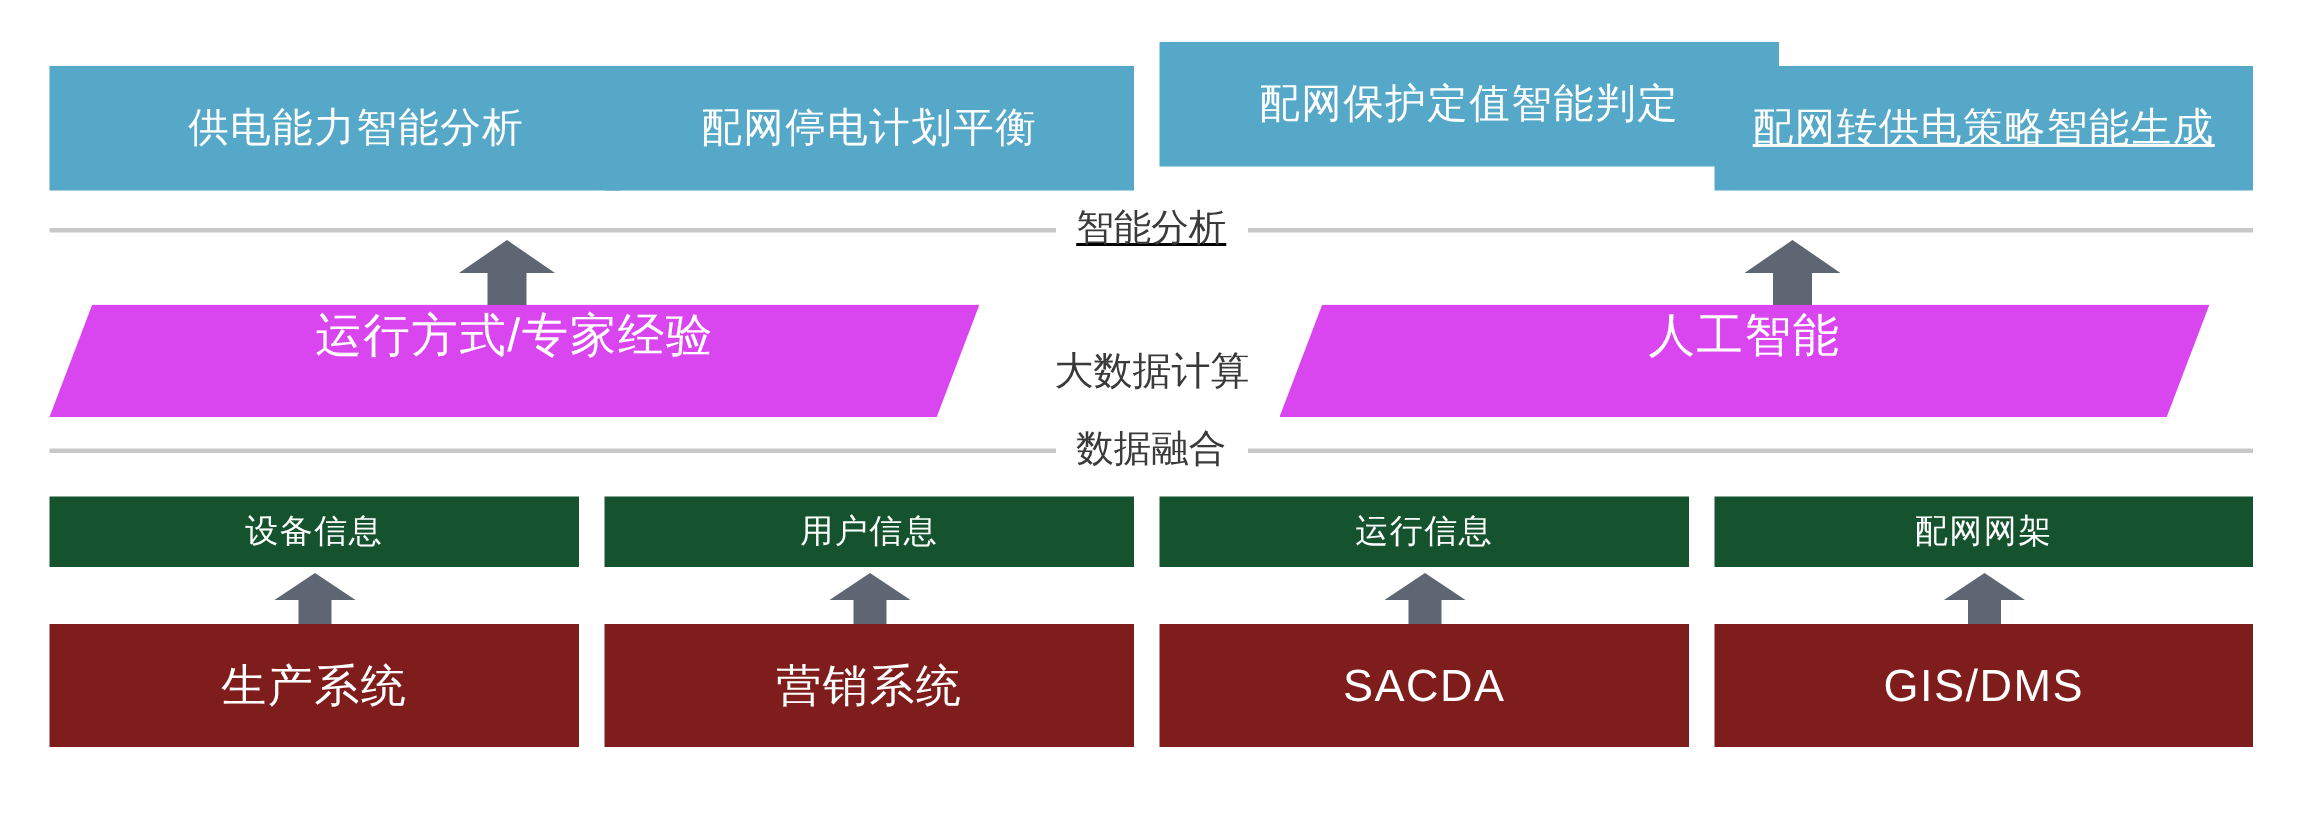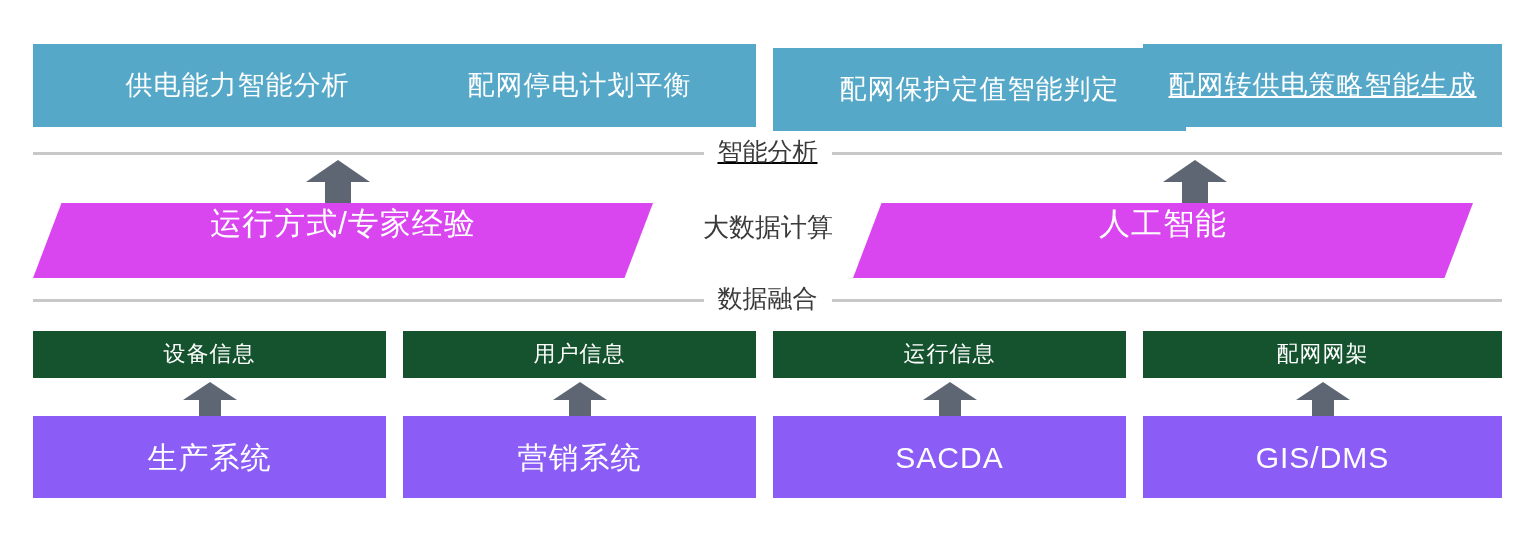--- a/index.html
+++ b/index.html
@@ -77,33 +77,34 @@
     clip-path: polygon(4.6% 0, 100% 0, 95.4% 100%, 0 100%);
   }
 
   
   .center-label {
     position: absolute;
     font-size: 26px;
     color: #3a3a3a;
     white-space: nowrap;
     text-align: center;
+    margin-top: 20px;
   }
 
   
   .info-strip {
     background: #14532d;
     height: 47px;
     font-size: 22px;
     letter-spacing: 1px;
   }
 
   
   .source-box {
-    background: #8b5cf6;
+    background: #7f1d1d;
     height: 82px;
     font-size: 30px;
     letter-spacing: 1px;
   }
 
   
   .arrow-up {
     position: absolute;
     background: #5d6672;
   }
@@ -156,21 +157,21 @@
 <div id="canvas">
 
   <div class="box analysis-card" style="left:33px;  top:44px; width:353px;padding-left:28px;">
     <span>供电能力智能分析</span>
   </div>
 
   <div class="box analysis-card" style="left:403px; top:44px; width:353px;">
     <span>配网停电计划平衡</span>
   </div>
 
-  <div class="box analysis-card" style="left:773px; top:48px; width:413px;">
+  <div class="box analysis-card" style="left:773px; top:28px; width:413px;">
     <span>配网保护定值智能判定</span>
   </div>
 
   <div class="box analysis-card" style="left:1143px; top:44px; width:359px;text-decoration:underline;">
     <span>配网转供电策略智能生成</span>
   </div>
 
   <div class="divider" style="top:138px;text-decoration:underline;">
     <div class="rule"></div>
     <div class="divider-label">智能分析</div>

